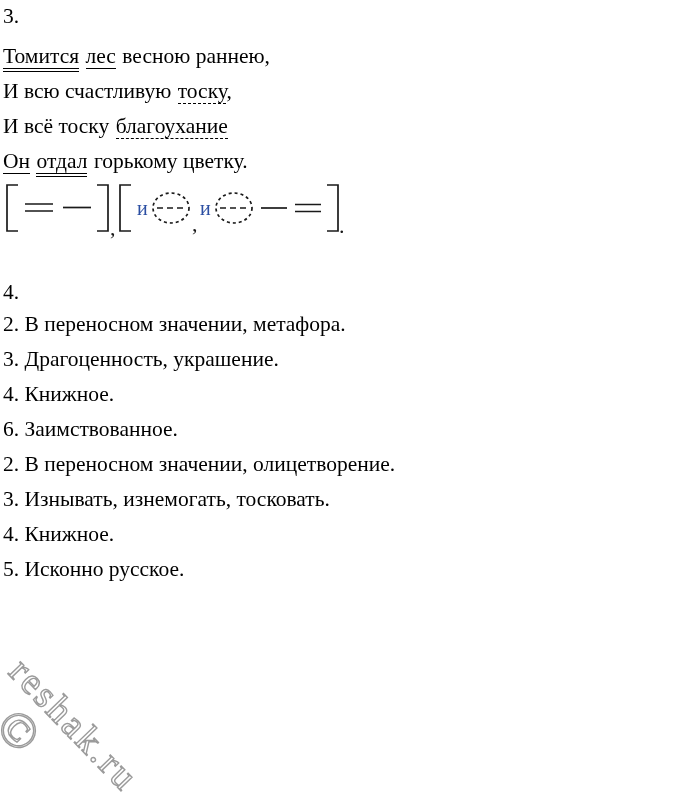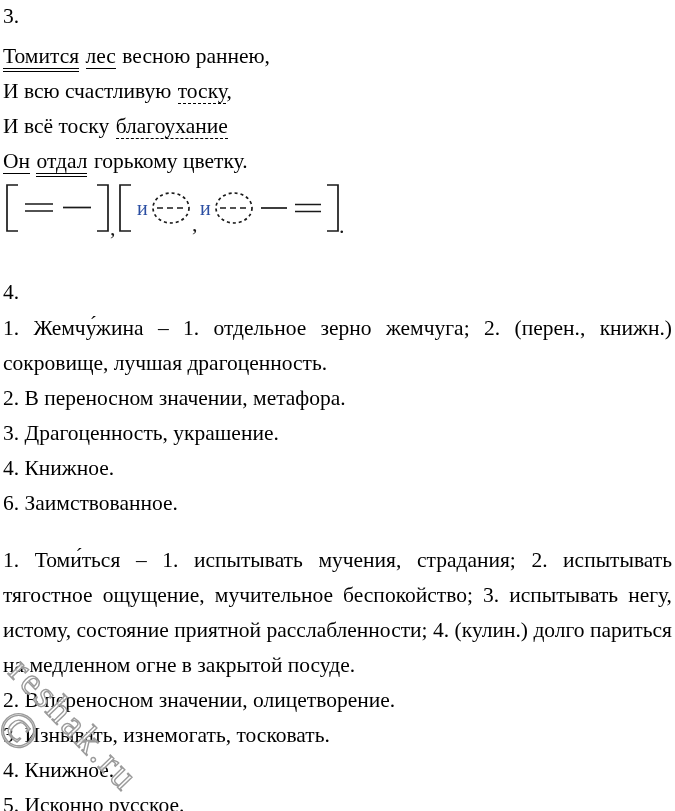--- a/index.html
+++ b/index.html
@@ -90,29 +90,27 @@
     <text x="134" y="34" font-size="20" fill="#2b4ea2">и</text>
     <text x="189" y="50" font-size="22" fill="#1a1a1a">,</text>
     <text x="197" y="34" font-size="20" fill="#2b4ea2">и</text>
     <text x="336" y="52" font-size="22" fill="#1a1a1a">.</text>
   </svg>
 </div>
 
 <div class="sec-label">4.</div>
 
 <div>
-  <p class="par just pearl-par">1. Жемчу́жина – 1. отдельное зерно жемчуга; 2. (перен., книжн.) сокровище, лучшая драгоценность.</p>
   <p class="par">2. В переносном значении, метафора.</p>
   <p class="par">3. Драгоценность, украшение.</p>
   <p class="par">4. Книжное.</p>
   <p class="par">6. Заимствованное.</p>
 </div>
 
 <div>
-  <p class="par just languish-par">1. Томи́ться – 1. испытывать мучения, страдания; 2. испытывать тягостное ощущение, мучительное беспокойство; 3. испытывать негу, истому, состояние приятной расслабленности; 4. (кулин.) долго париться на медленном огне в закрытой посуде.</p>
   <p class="par">2. В переносном значении, олицетворение.</p>
   <p class="par">3. Изнывать, изнемогать, тосковать.</p>
   <p class="par">4. Книжное.</p>
   <p class="par">5. Исконно русское.</p>
 </div>
 
 <div class="watermark">
   <div class="wm-text">reshak.ru</div>
   <div class="wm-symbol">©</div>
 </div>

